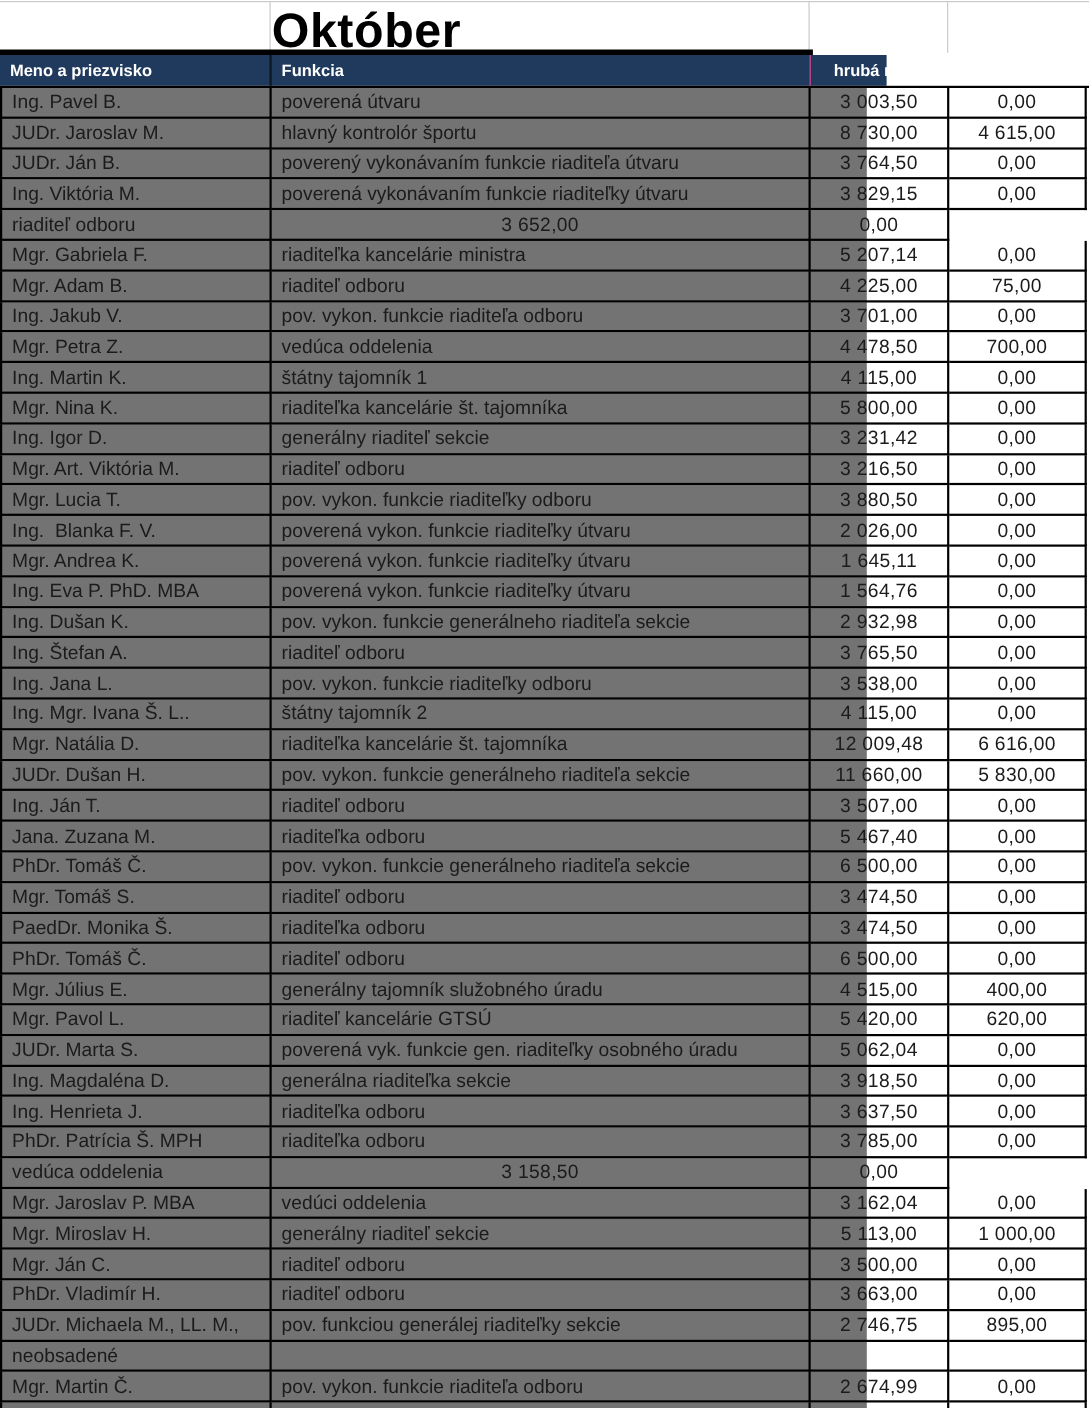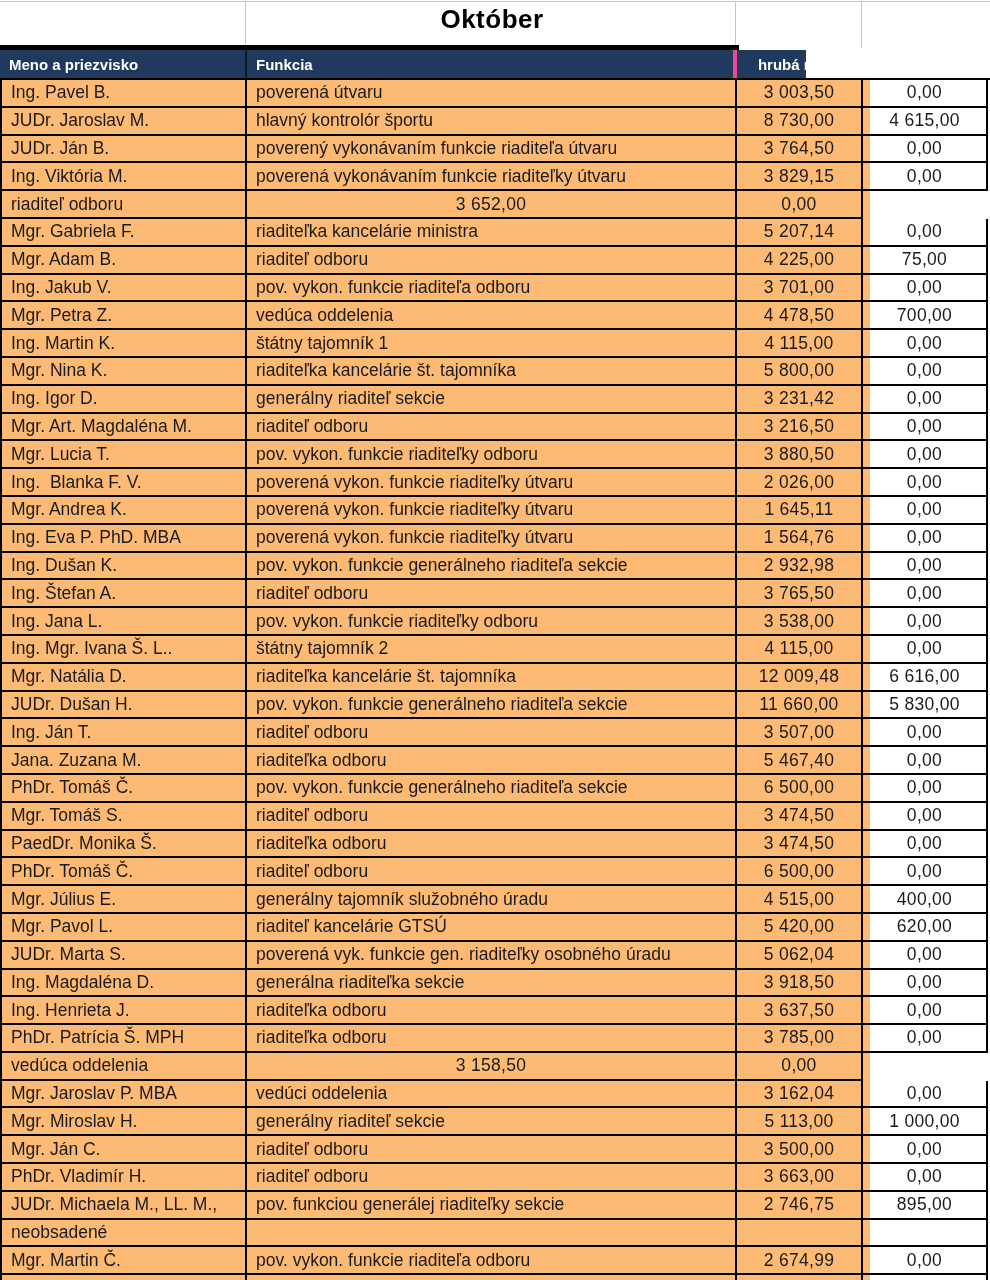--- a/index.html
+++ b/index.html
@@ -11,43 +11,43 @@
     font-family:"Liberation Sans", sans-serif;
   }
   
   .title-section { position:relative; height:50px; background:#ffffff; }
   .gridline-h { position:absolute; top:1px; left:0; right:0; height:1px; background:#c6c6c6; }
   .gridline-v { position:absolute; top:2px; width:1px; height:46px; background:#c6c6c6; }
   .gv-1 { left:245px; } .gv-2 { left:735px; } .gv-3 { left:861px; }
   .black-bar { position:absolute; bottom:0; left:0; width:739px; height:5px; background:#000000; }
   .title {
     position:absolute; left:247px; width:490px; top:4px;
-    text-align:center; font-size:26px; font-weight:bold; color:#000000;
+    font-size:44px; font-weight:bold; color:#000000;
     letter-spacing:0.5px; white-space:nowrap;
   }
   
   .header-row {
     display:grid; grid-template-columns:247px 490px 126px 125px;
     width:806px; height:28px;
     background:#1f3a5c; color:#ffffff;
     font-size:15px; font-weight:bold;
     box-sizing:border-box;
   }
   .hcell { display:flex; align-items:center; box-sizing:border-box; white-space:nowrap; overflow:hidden; }
   .hcell-name  { padding-left:9px; border-right:2px solid #0d1726; }
-  .hcell-role  { padding-left:9px; border-right:4px solid #ec4899; }
+  .hcell-role  { padding-left:9px; border-right:1px solid #ec4899; }
   .hcell-gross { justify-content:center; }
   .hcell-bonus { justify-content:center; }
   
   .tbody { border-top:2px solid #000000; }
   .row {
     display:grid; grid-template-columns:247px 490px 126px 125px;
-    width:870px; height:27.8px;
+    width:788px; height:27.8px;
     box-sizing:border-box;
-    background:#fdba74;
+    background:#737373;
   }
   .cell {
     box-sizing:border-box;
     display:flex; align-items:center;
     overflow:hidden; white-space:nowrap;
     border-right:2px solid #000000;
     border-bottom:2px solid #000000;
     color:#1b1b1b; font-size:17.5px;
   }
   .cell:first-child { border-left:2px solid #000000; }
@@ -141,21 +141,21 @@
         <div class="cell cell-gross">5 800,00</div>
         <div class="cell cell-bonus">0,00</div>
       </div>
       <div class="row">
         <div class="cell cell-name">Ing. Igor D.</div>
         <div class="cell cell-role">generálny riaditeľ sekcie</div>
         <div class="cell cell-gross">3 231,42</div>
         <div class="cell cell-bonus">0,00</div>
       </div>
       <div class="row">
-        <div class="cell cell-name">Mgr. Art. Magdaléna M.</div>
+        <div class="cell cell-name">Mgr. Art. Viktória M.</div>
         <div class="cell cell-role">riaditeľ odboru</div>
         <div class="cell cell-gross">3 216,50</div>
         <div class="cell cell-bonus">0,00</div>
       </div>
       <div class="row">
         <div class="cell cell-name">Mgr. Lucia T.</div>
         <div class="cell cell-role">pov. vykon. funkcie riaditeľky odboru</div>
         <div class="cell cell-gross">3 880,50</div>
         <div class="cell cell-bonus">0,00</div>
       </div>

